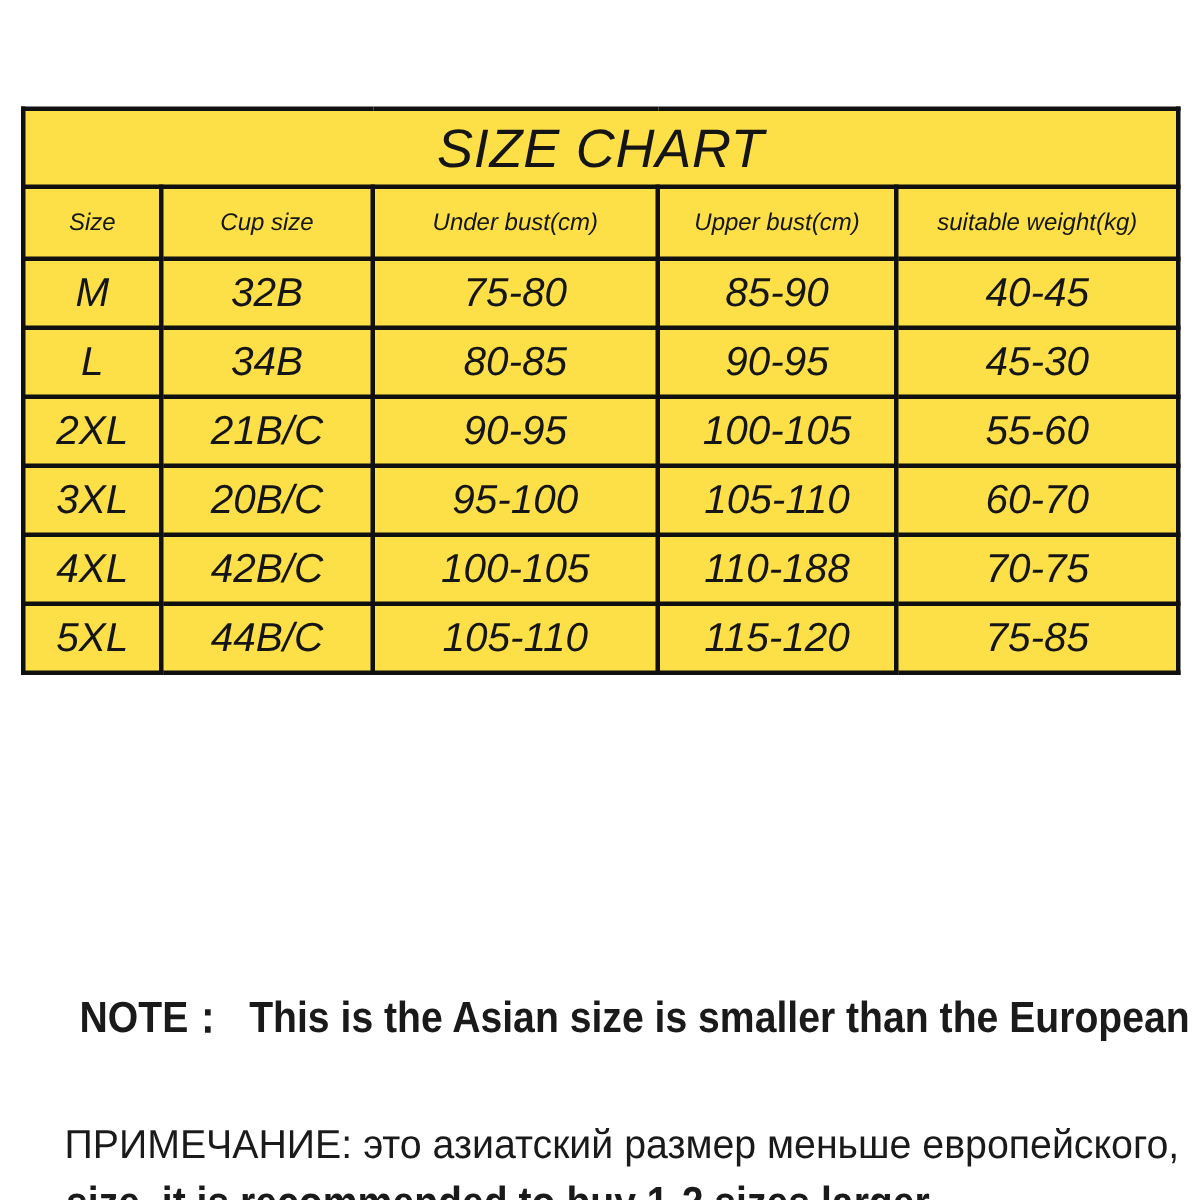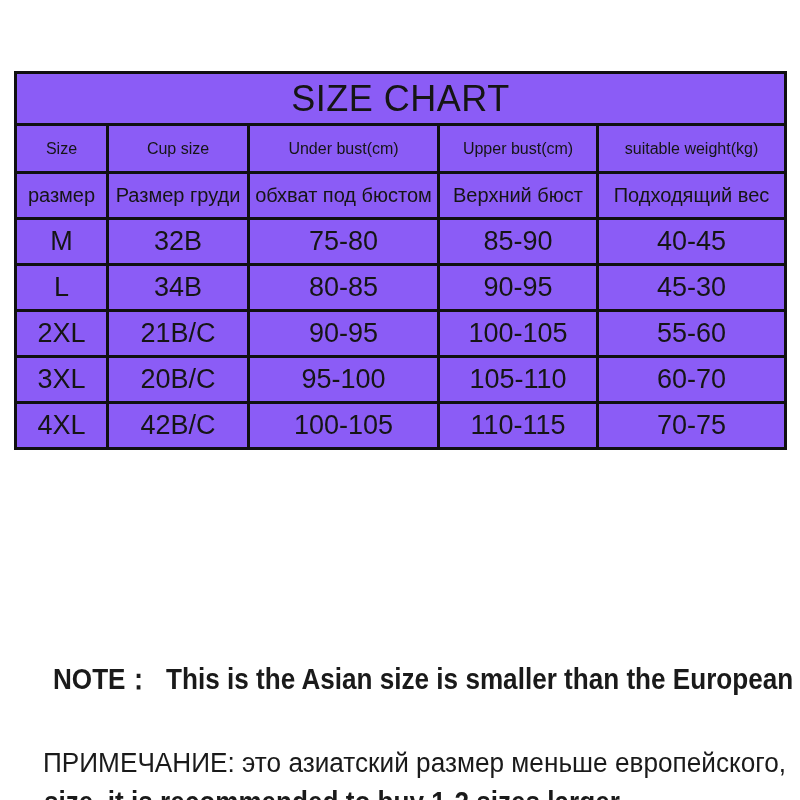--- a/index.html
+++ b/index.html
@@ -27,21 +27,22 @@
     width: 770px;
     border-collapse: collapse;
     table-layout: fixed;
     text-align: center;
   }
   .size-table th, .size-table td {
     border: 3px solid #101010;
     padding: 0;
     vertical-align: middle;
     font-weight: normal;
-    background: #8b5cf6;
+    background: #fde047;
+    font-style: italic;
   }
   .title-cell {
     height: 49px;
     font-size: 36px;
     letter-spacing: 0.5px;
   }
   .th-en {
     height: 45px;
     font-size: 16px;
   }
@@ -96,27 +97,20 @@
       <tr>
         <th colspan="5" class="title-cell">SIZE CHART</th>
       </tr>
       <tr>
         <th class="th-en">Size</th>
         <th class="th-en">Cup size</th>
         <th class="th-en">Under bust(cm)</th>
         <th class="th-en">Upper bust(cm)</th>
         <th class="th-en">suitable weight(kg)</th>
       </tr>
-      <tr>
-        <th class="th-ru">размер</th>
-        <th class="th-ru">Размер груди</th>
-        <th class="th-ru">обхват под бюстом</th>
-        <th class="th-ru">Верхний бюст</th>
-        <th class="th-ru">Подходящий вес</th>
-      </tr>
     </thead>
     <tbody>
         <tr>
           <td>M</td>
           <td>32B</td>
           <td>75-80</td>
           <td>85-90</td>
           <td>40-45</td>
         </tr>
         <tr>
@@ -137,22 +131,29 @@
           <td>3XL</td>
           <td>20B/C</td>
           <td>95-100</td>
           <td>105-110</td>
           <td>60-70</td>
         </tr>
         <tr>
           <td>4XL</td>
           <td>42B/C</td>
           <td>100-105</td>
-          <td>110-115</td>
+          <td>110-188</td>
           <td>70-75</td>
+        </tr>
+        <tr>
+          <td>5XL</td>
+          <td>44B/C</td>
+          <td>105-110</td>
+          <td>115-120</td>
+          <td>75-85</td>
         </tr>
       </tbody>
   </table>
 
   <div class="note-en">
     <div class="line1">NOTE：  This is the Asian size is smaller than the European</div>
     <div>size, it is recommended to buy 1-2 sizes larger.</div>
   </div>
 
   <div class="note-ru">

